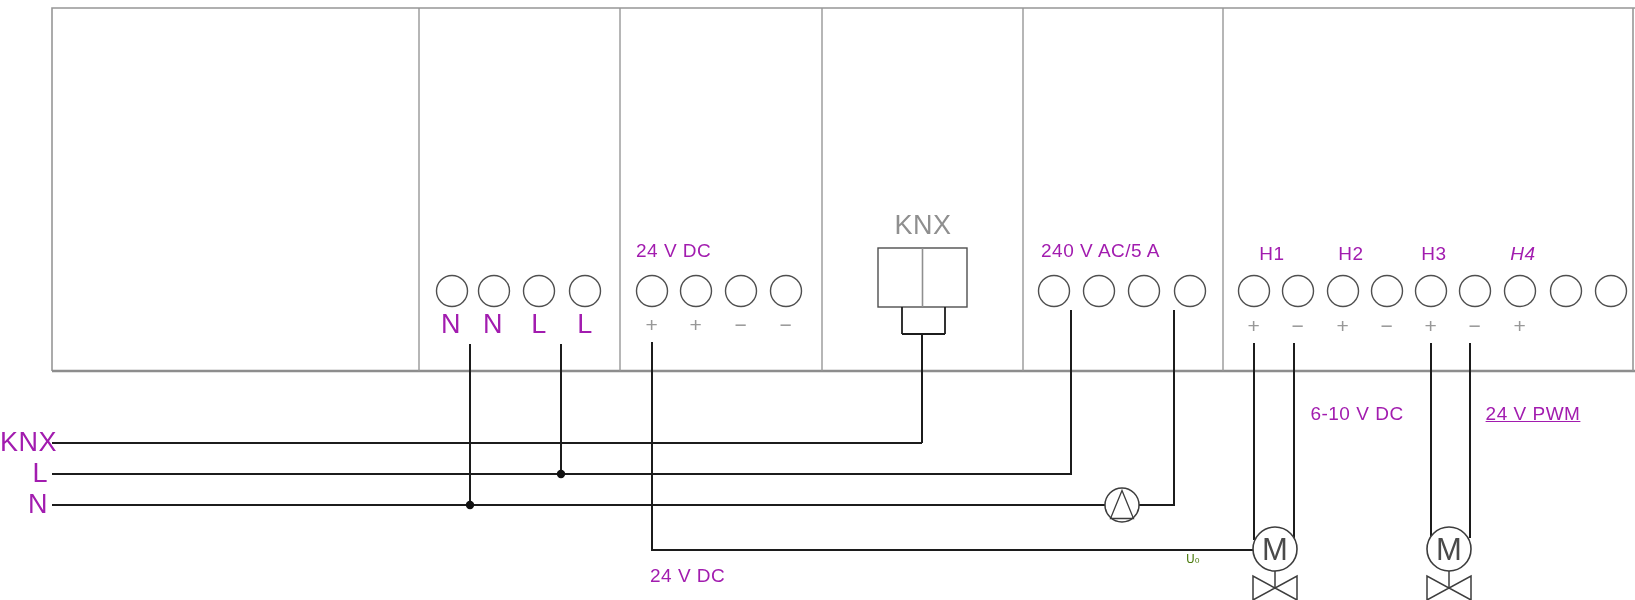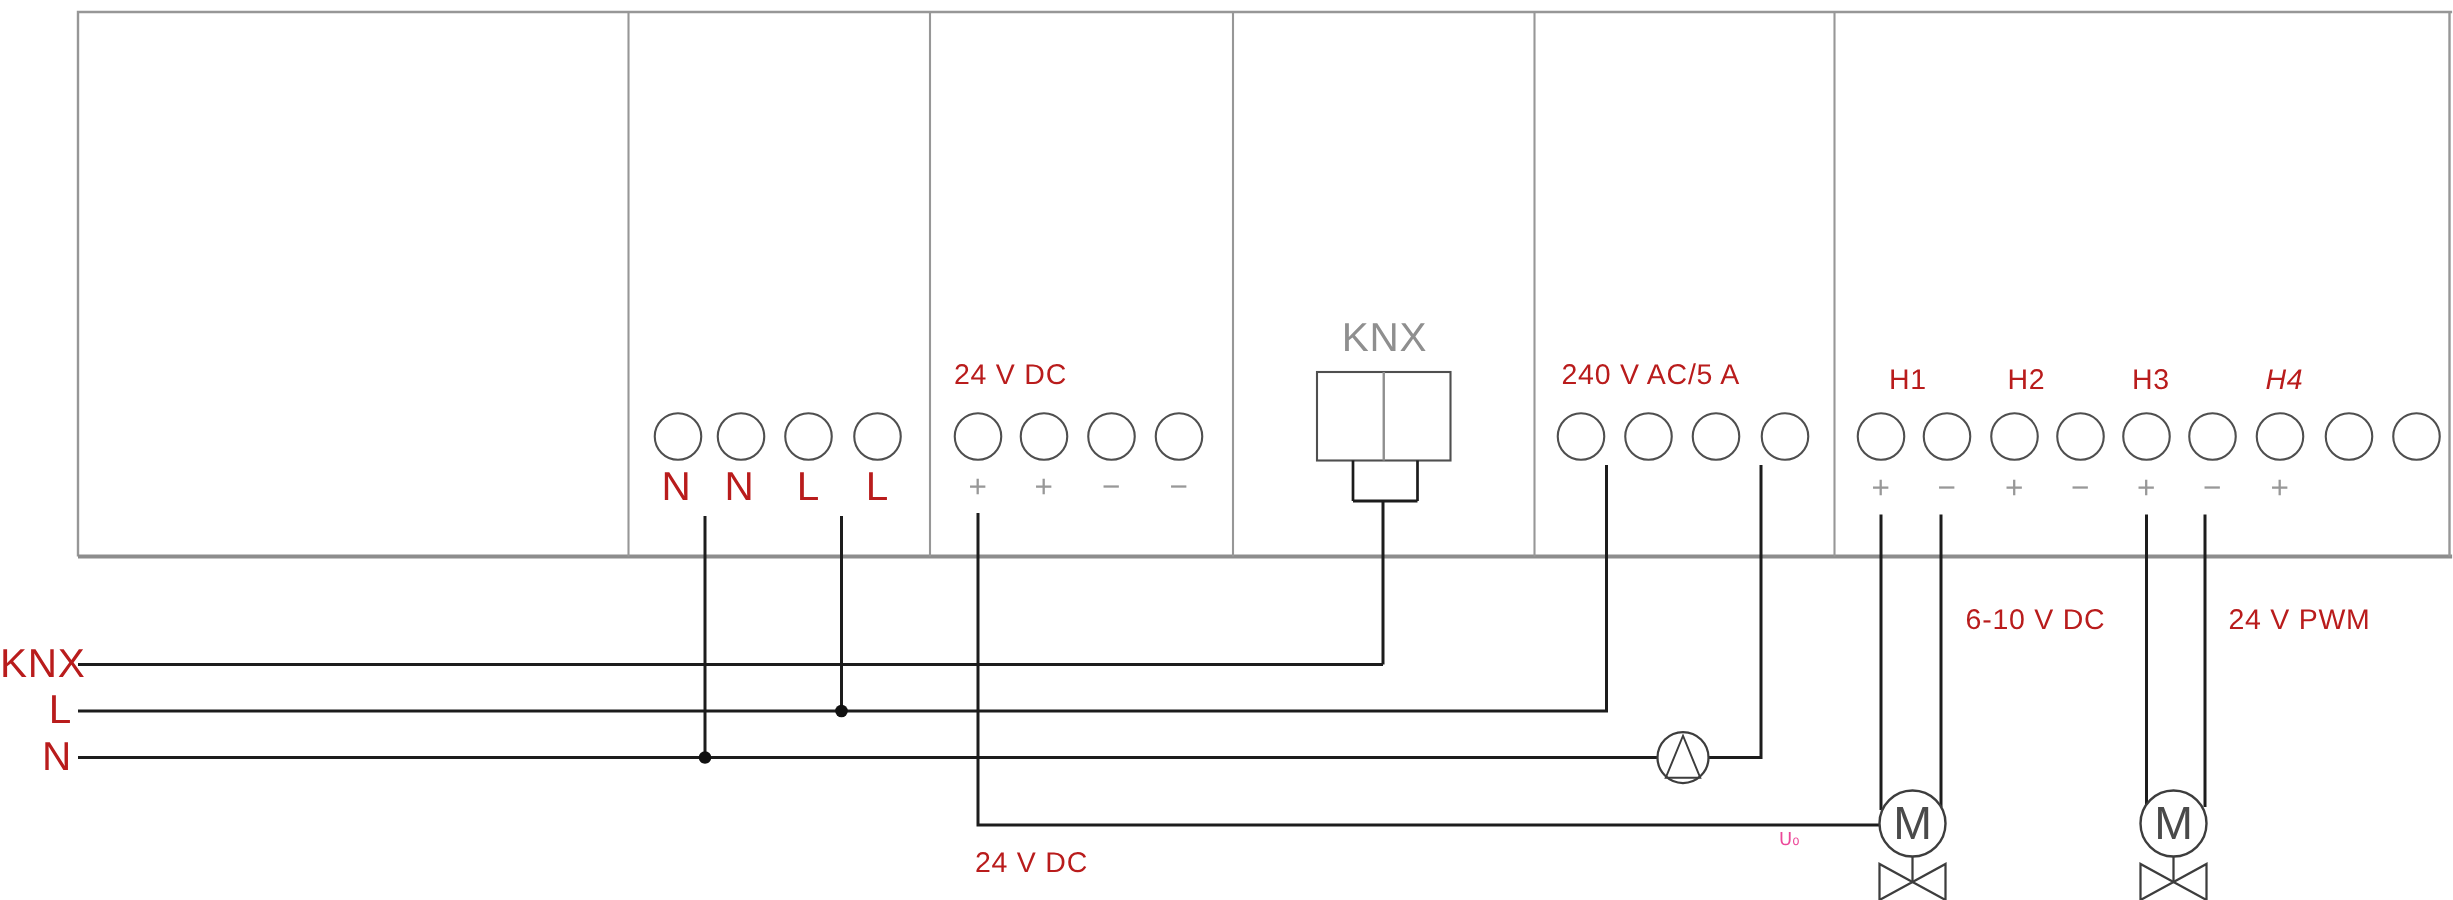--- a/index.html
+++ b/index.html
@@ -1,29 +1,29 @@
 <!DOCTYPE html>
 <html><head>
 <meta charset="utf-8">
 <style>
   html,body{margin:0;padding:0;background:#ffffff;}
   .stage{
     position:relative;width:1635px;height:600px;background:#ffffff;overflow:hidden;
     font-family:"Liberation Sans","DejaVu Sans",sans-serif;
   }
   .stage svg{position:absolute;left:0;top:0;}
-  .lbl{position:absolute;color:#b91c1c;white-space:nowrap;letter-spacing:0.5px;}
+  .lbl{position:absolute;color:#a21caf;white-space:nowrap;letter-spacing:0.5px;}
   .lbl.dark{color:#8f8f8f;}
   .ctr{transform:translateX(-50%);}
   .fs19{font-size:19px;line-height:20px;}
   .fs20{font-size:27px;line-height:21px;}
   .busLabel{left:0;width:48px;text-align:right;letter-spacing:0.5px;}
   .sign{font-size:21px;line-height:21px;color:#989898;}
   .motorM{position:absolute;font-size:31px;line-height:31px;color:#4a4a4a;transform:translate(-50%,-50%);letter-spacing:0;}
-  .uref{position:absolute;font-size:12px;line-height:12px;color:#ec4899;font-family:"DejaVu Sans",sans-serif;}
+  .uref{position:absolute;font-size:12px;line-height:12px;color:#4d7c0f;font-family:"DejaVu Sans",sans-serif;}
 </style>
 </head>
 <body>
 
 <div class="stage">
 
   <svg width="1635" height="600" viewBox="0 0 1635 600">
 
     <g stroke="#979797" fill="none">
       <path d="M52,371 V8 H1635" stroke-width="1.6"></path>
@@ -141,20 +141,20 @@
   <span class="lbl sign ctr" style="left:1387px;top:315px;">−</span>
   <span class="lbl sign ctr" style="left:1431px;top:315px;">+</span>
   <span class="lbl sign ctr" style="left:1475px;top:315px;">−</span>
   <span class="lbl sign ctr" style="left:1520px;top:315px;">+</span>
 
   <span class="lbl fs20 busLabel" style="top:432px;">KNX</span>
   <span class="lbl fs20 busLabel" style="top:463px;">L</span>
   <span class="lbl fs20 busLabel" style="top:494px;">N</span>
 
   <span class="lbl fs19 ctr" style="left:1357px;top:404px;">6-10 V DC</span>
-  <span class="lbl fs19 ctr" style="left:1533px;top:404px;">24 V PWM</span>
+  <span class="lbl fs19 ctr" style="left:1533px;top:404px;text-decoration:underline;">24 V PWM</span>
   <span class="lbl fs19" style="left:650px;top:566px;">24 V DC</span>
   <span class="uref" style="left:1186px;top:553px;">U₀</span>
 
   <span class="motorM" style="left:1275px;top:549px;">M</span>
   <span class="motorM" style="left:1449px;top:549px;">M</span>
 
 </div>
 
 </body></html>

